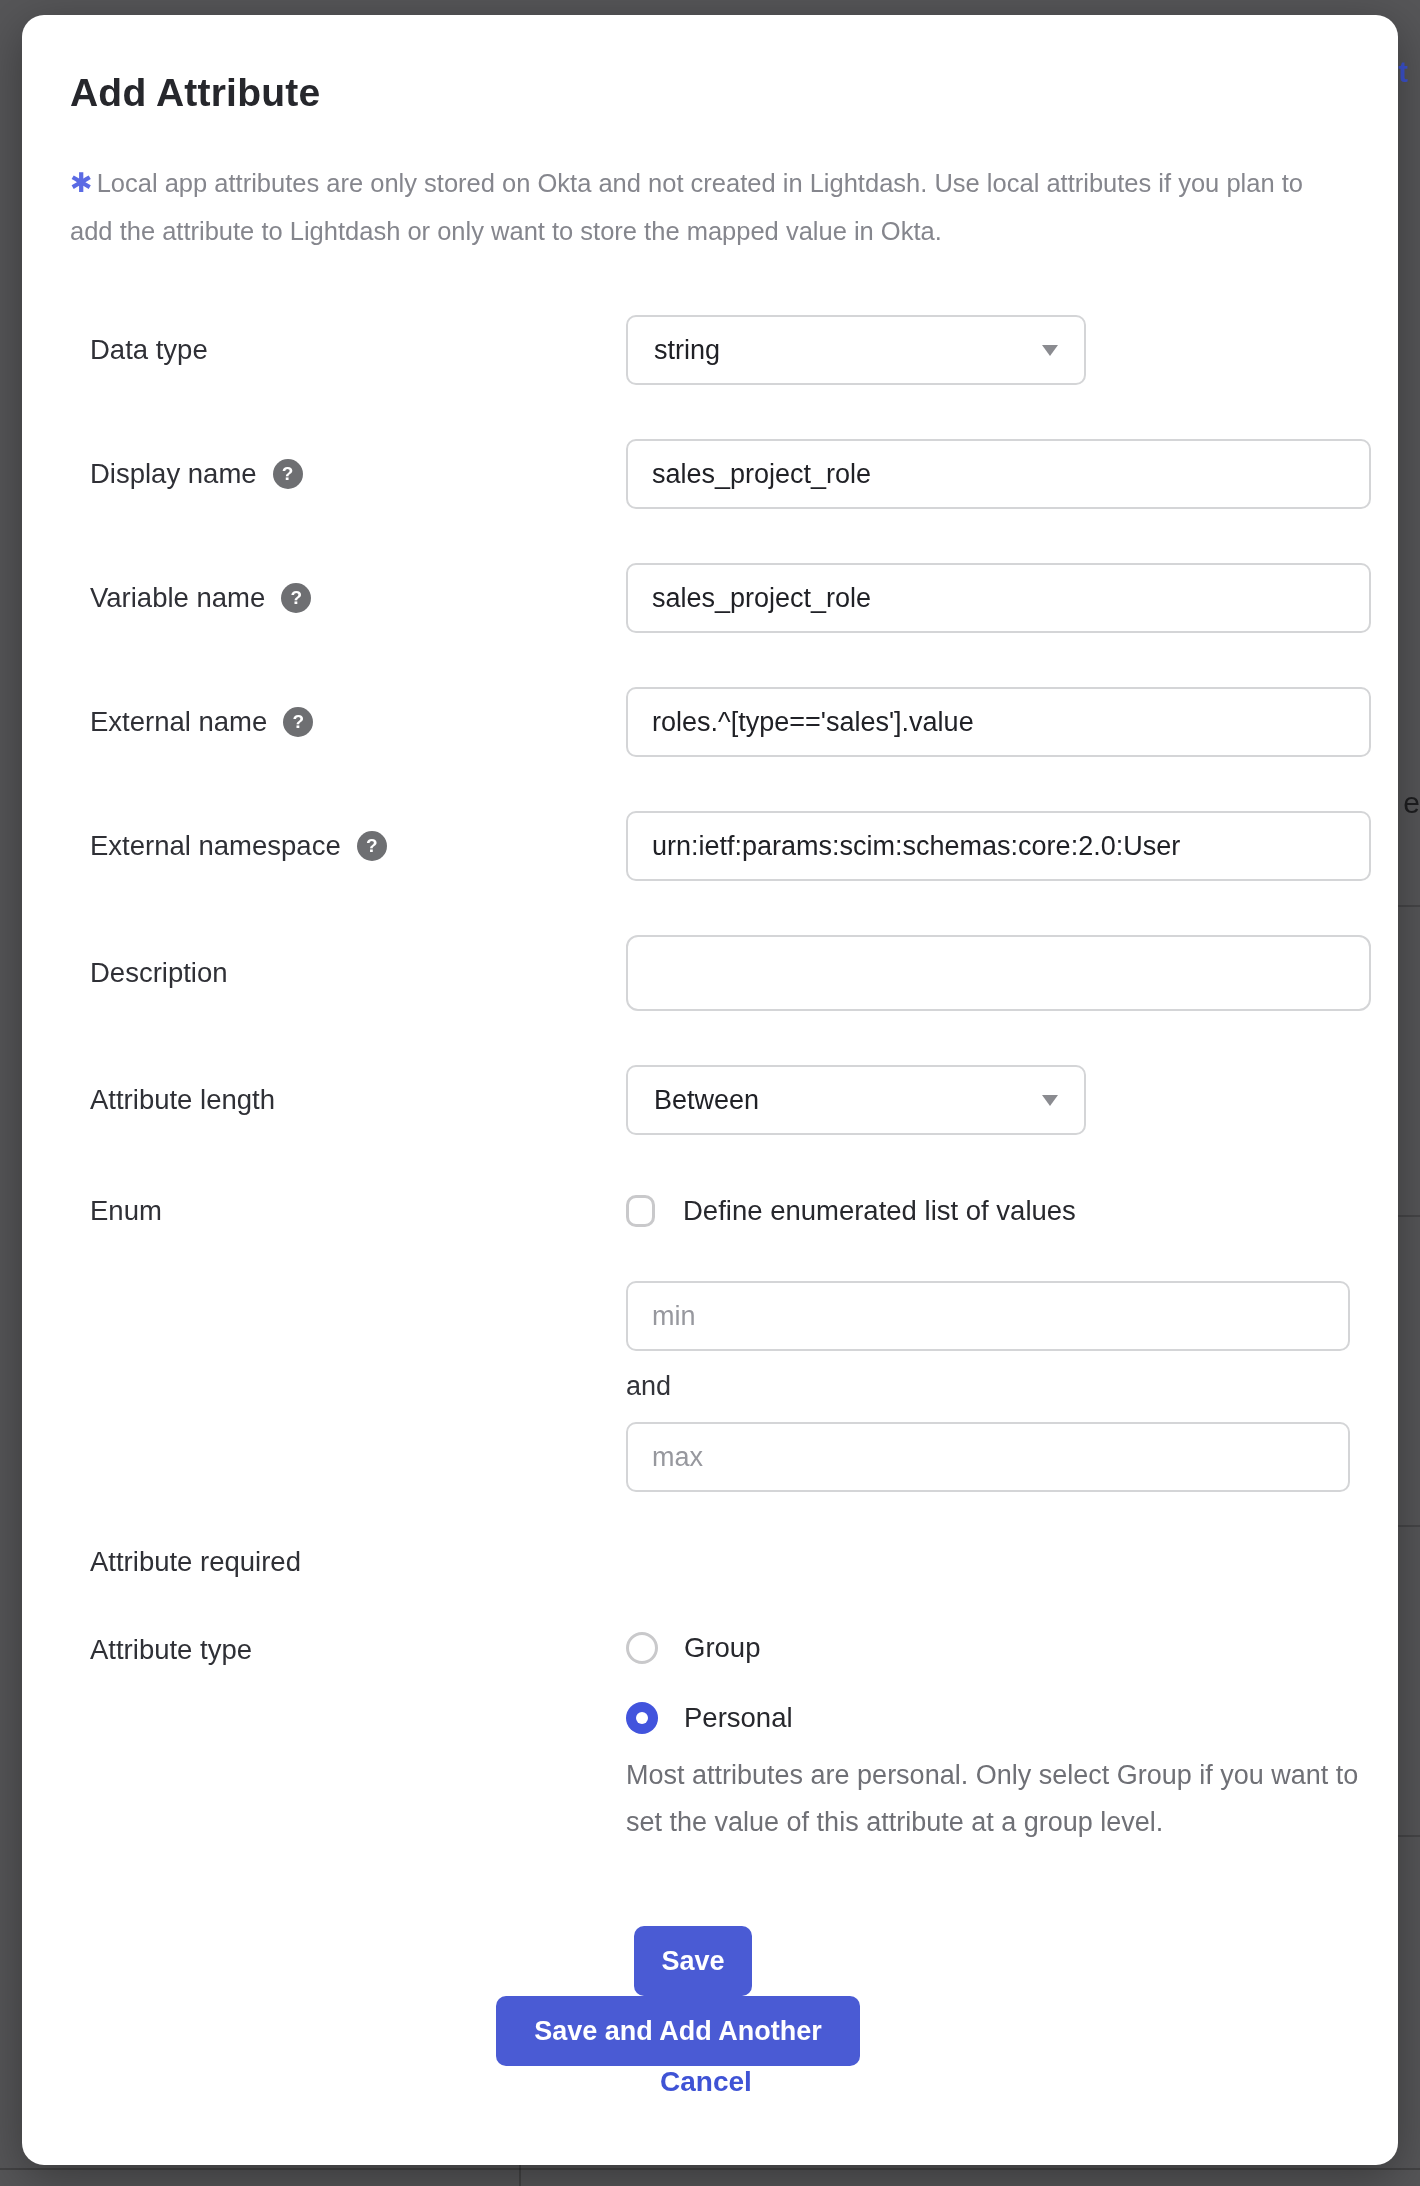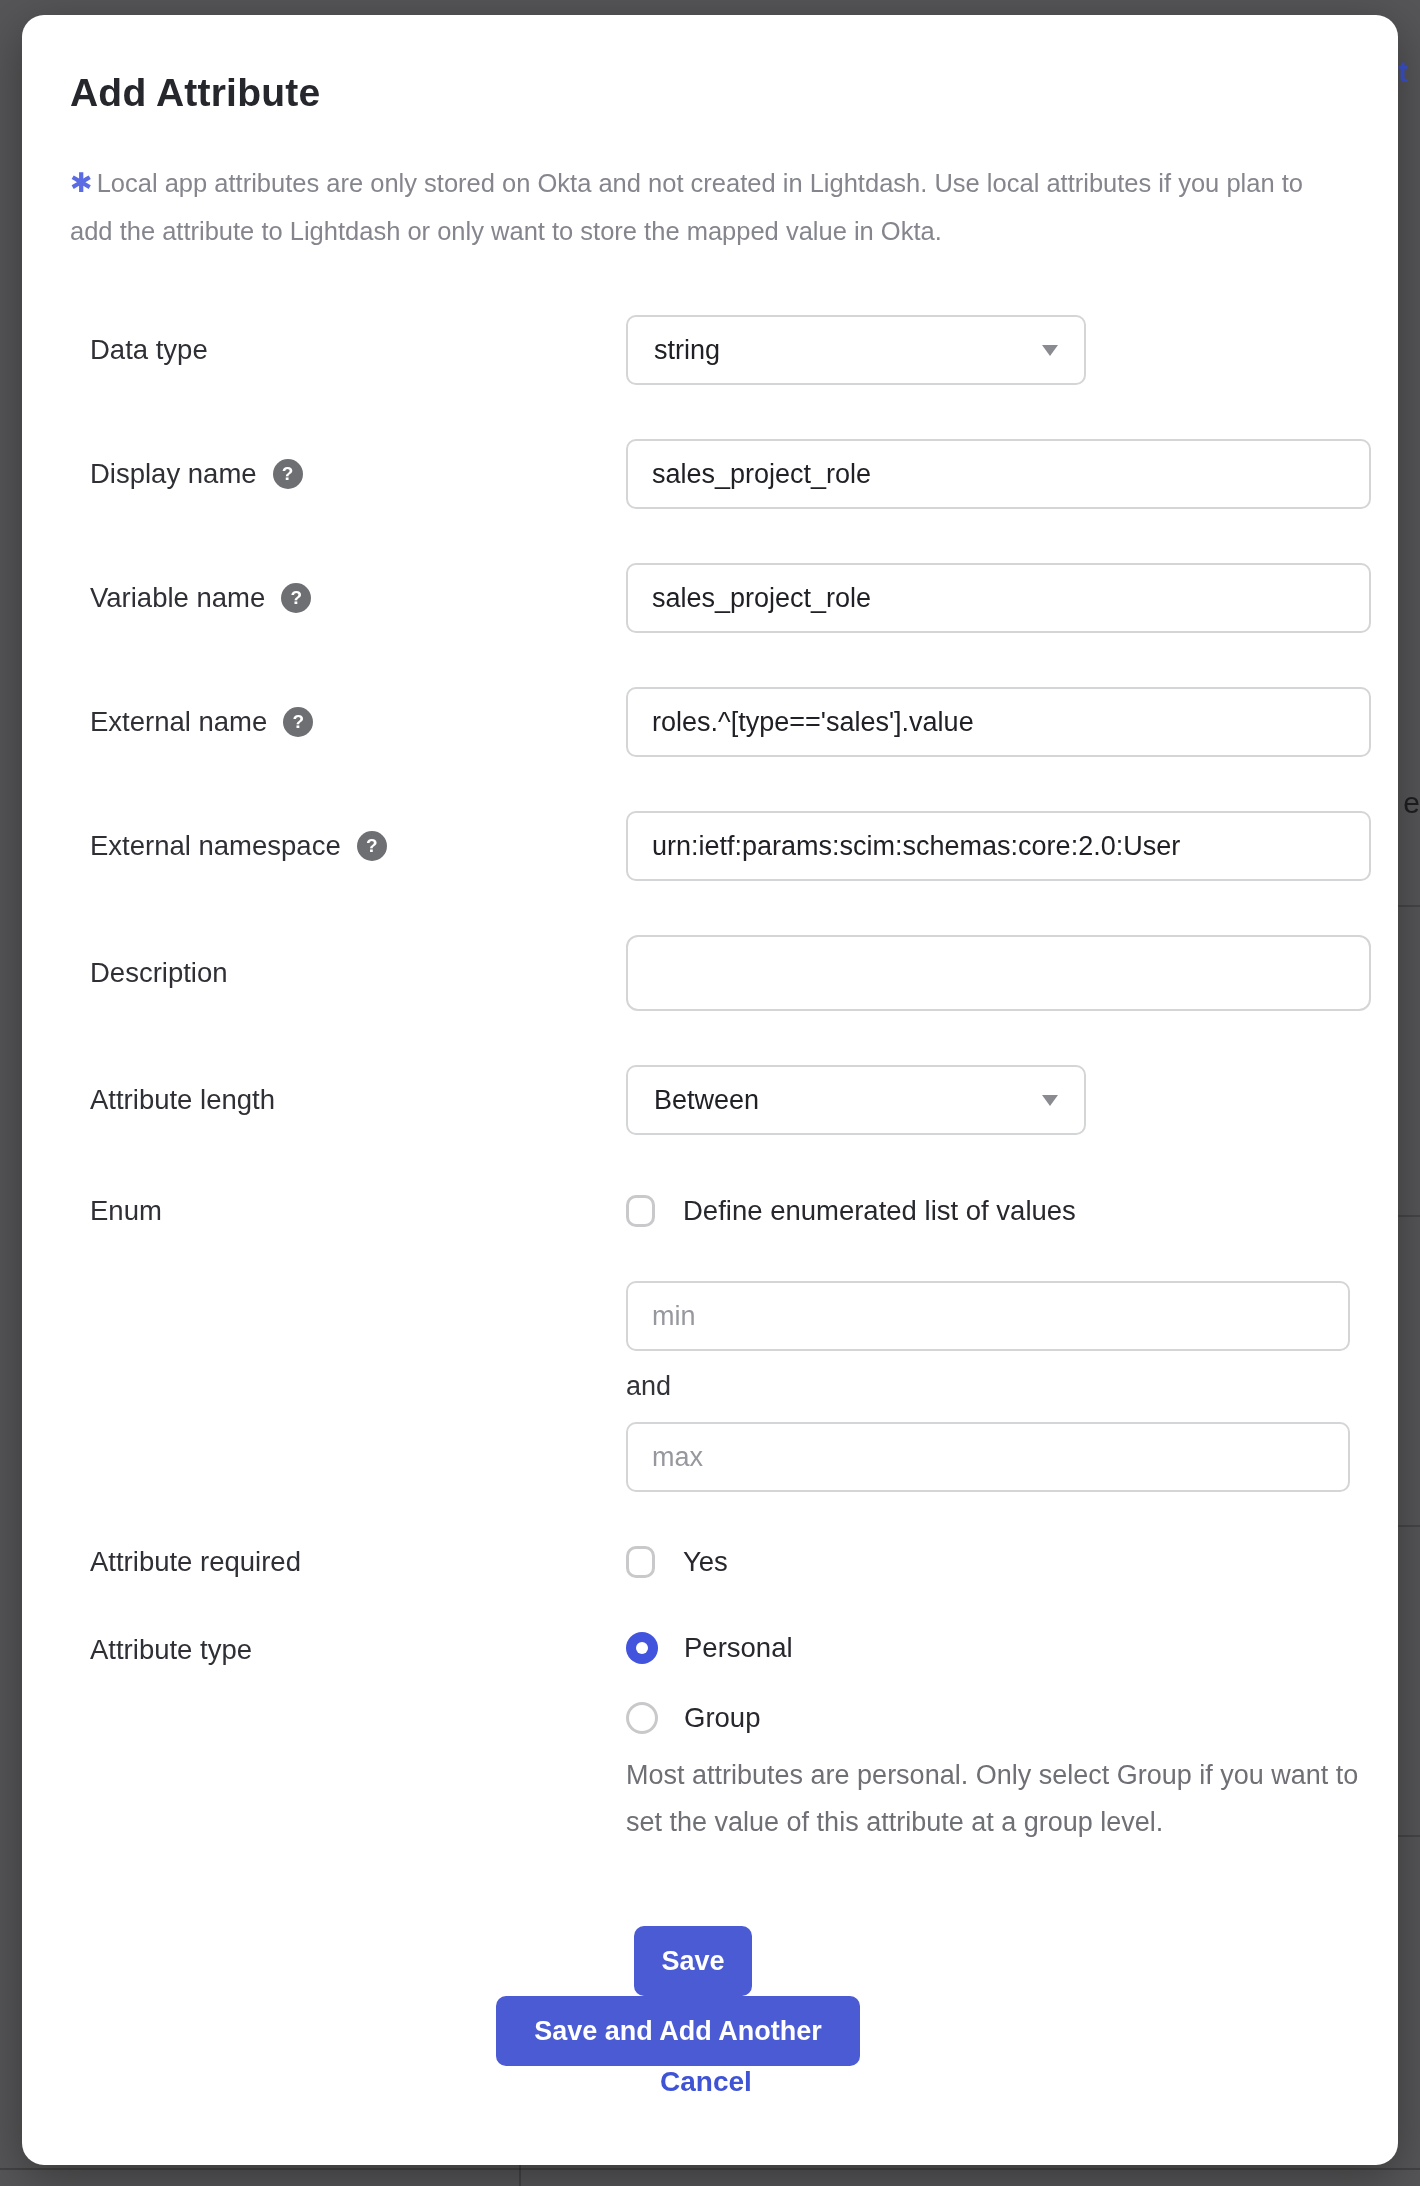--- a/index.html
+++ b/index.html
@@ -212,38 +212,34 @@
     <div class="and-row">and</div>
 
     <div class="row standalone-input-row" style="margin-bottom:54px">
       <input class="text-input" type="text" placeholder="max" style="">
     </div>
 
     <div class="row">
       <div class="label-col">
         <span class="field-label">Attribute required</span>
       </div>
-      <div class="control-col">
-        <div class="checkbox"></div>
-        <span class="check-label">Yes</span>
-      </div>
     </div>
 
     <div class="row top" style="margin-bottom:0">
       <div class="label-col" style="margin-top:2px">
         <span class="field-label">Attribute type</span>
       </div>
       <div class="control-col" style="display:block">
         <div class="radio-line">
+          <span class="radio off"></span>
+          <span class="radio-label">Group</span>
+        </div>
+        <div class="radio-line">
           <span class="radio on"></span>
           <span class="radio-label">Personal</span>
-        </div>
-        <div class="radio-line">
-          <span class="radio off"></span>
-          <span class="radio-label">Group</span>
         </div>
         <p class="type-help">Most attributes are personal. Only select Group if you want to set the value of this attribute at a group level.</p>
       </div>
     </div>
 
     <div class="buttons">
       <button class="btn btn-save">Save</button>
       <button class="btn btn-save-add">Save and Add Another</button>
       <button class="cancel-link">Cancel</button>
     </div>

